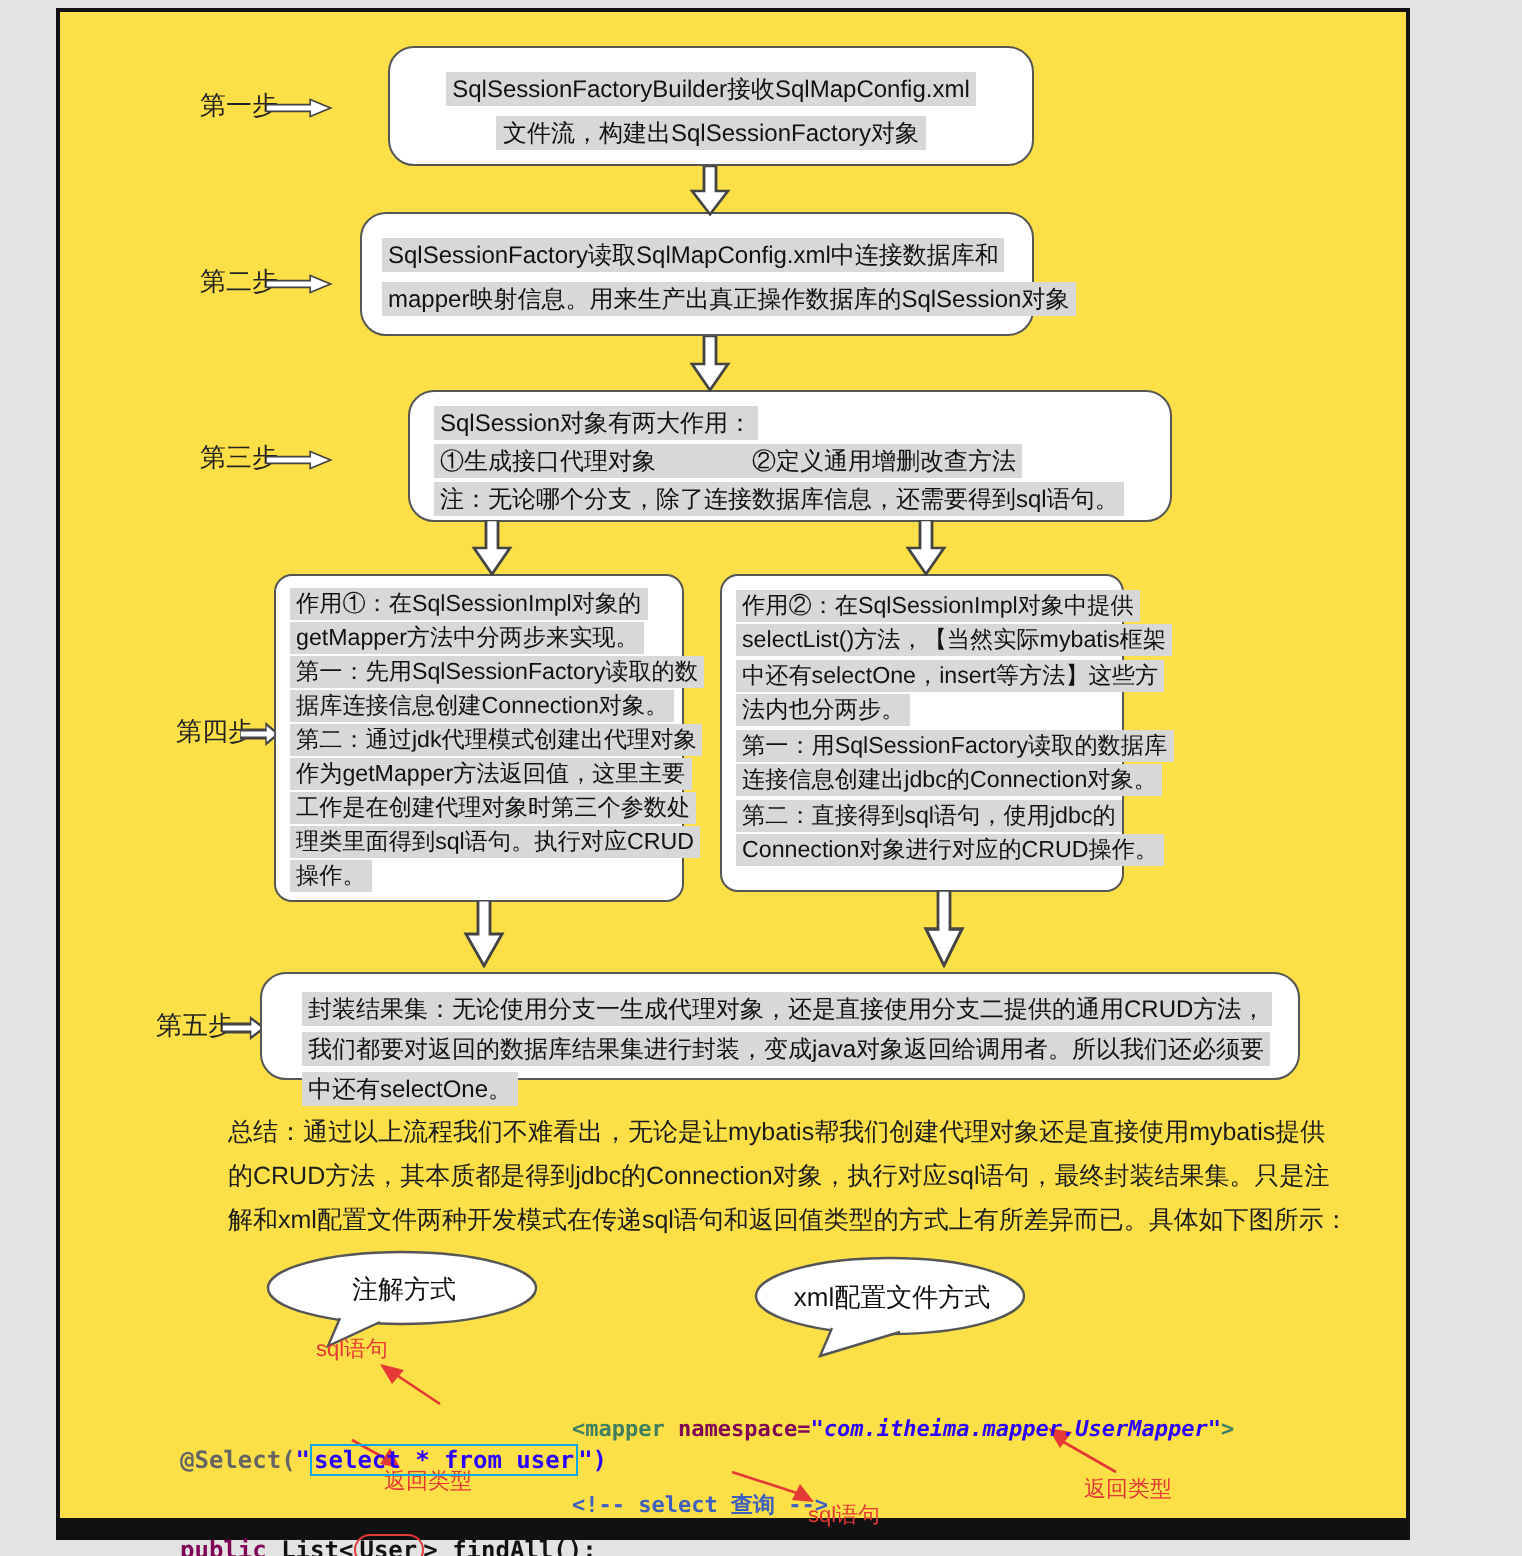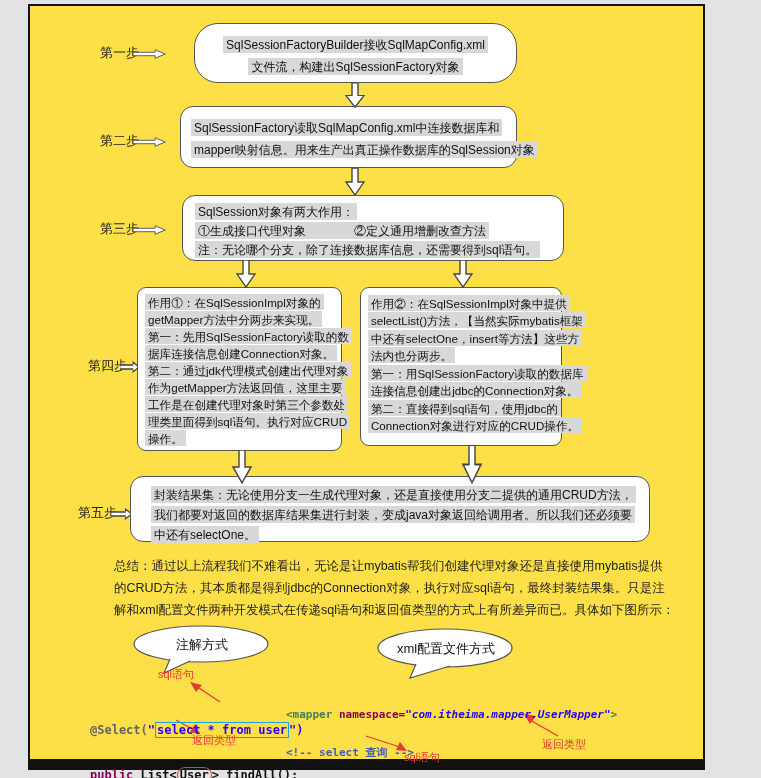--- a/index.html
+++ b/index.html
@@ -17,21 +17,21 @@
   .abs{position:absolute;}
   
   .step-label{font-size:13px;color:#222;white-space:nowrap;}
   
   .fbox{
     position:absolute;background:#fff;border:1.4px solid #555;border-radius:13px;
     box-sizing:border-box;font-size:12px;color:#111;
   }
   .fbox .bl{white-space:nowrap;}
   .fbox .bl span{background:#d8d8d8;padding:1.5px 3px;}
-  .box-c{text-align:center;border-radius:24px;}
+  .box-c{text-align:center;}
   
   .summary-line{font-size:12.5px;line-height:22px;color:#1c1c1c;white-space:nowrap;}
   
   .bubble-label{position:absolute;width:100%;text-align:center;font-size:13px;color:#111;}
   
   .code{font-family:"DejaVu Sans Mono",monospace;font-weight:bold;white-space:pre;}
   .code-left{font-size:12px;line-height:15px;color:#111;}
   .code-right{font-size:11px;line-height:12.5px;}
   .tok-ann{color:#646464;}
   .tok-str{color:#2a00ff;}
@@ -79,21 +79,21 @@
   <div class="fbox box-c" style="left:164px;top:17px;width:323px;height:60px;padding-top:9px;line-height:22px;">
     <div class="bl"><span>SqlSessionFactoryBuilder接收SqlMapConfig.xml</span></div>
     <div class="bl"><span>文件流，构建出SqlSessionFactory对象</span></div>
   </div>
 
   <div class="fbox" style="left:150px;top:100px;width:337px;height:62px;padding:9px 0 0 10px;line-height:22px;">
     <div class="bl"><span>SqlSessionFactory读取SqlMapConfig.xml中连接数据库和</span></div>
     <div class="bl"><span>mapper映射信息。用来生产出真正操作数据库的SqlSession对象</span></div>
   </div>
 
-  <div class="fbox" style="left:152px;top:189px;width:382px;height:66px;padding:6px 0 0 12px;line-height:19px;">
+  <div class="fbox" style="left:174px;top:189px;width:382px;height:66px;padding:6px 0 0 12px;line-height:19px;">
     <div class="bl"><span>SqlSession对象有两大作用：</span></div>
     <div class="bl"><span>①生成接口代理对象　　　　②定义通用增删改查方法</span></div>
     <div class="bl"><span>注：无论哪个分支，除了连接数据库信息，还需要得到sql语句。</span></div>
   </div>
 
   <div class="fbox" style="left:107px;top:281px;width:205px;height:164px;padding:5px 0 0 7px;line-height:17px;font-size:11.6px;border-radius:9px;">
     <div class="bl"><span>作用①：在SqlSessionImpl对象的</span></div>
     <div class="bl"><span>getMapper方法中分两步来实现。</span></div>
     <div class="bl"><span>第一：先用SqlSessionFactory读取的数</span></div>
     <div class="bl"><span>据库连接信息创建Connection对象。</span></div>
@@ -108,21 +108,21 @@
     <div class="bl"><span>作用②：在SqlSessionImpl对象中提供</span></div>
     <div class="bl"><span>selectList()方法，【当然实际mybatis框架</span></div>
     <div class="bl"><span>中还有selectOne，insert等方法】这些方</span></div>
     <div class="bl"><span>法内也分两步。</span></div>
     <div class="bl"><span>第一：用SqlSessionFactory读取的数据库</span></div>
     <div class="bl"><span>连接信息创建出jdbc的Connection对象。</span></div>
     <div class="bl"><span>第二：直接得到sql语句，使用jdbc的</span></div>
     <div class="bl"><span>Connection对象进行对应的CRUD操作。</span></div>
   </div>
 
-  <div class="fbox" style="left:100px;top:470px;width:520px;height:66px;padding:7px 0 0 20px;line-height:20px;">
+  <div class="fbox" style="left:100px;top:480px;width:520px;height:54px;padding:7px 0 0 20px;line-height:20px;">
     <div class="bl"><span>封装结果集：无论使用分支一生成代理对象，还是直接使用分支二提供的通用CRUD方法，</span></div>
     <div class="bl"><span>我们都要对返回的数据库结果集进行封装，变成java对象返回给调用者。所以我们还必须要</span></div>
     <div class="bl"><span>中还有selectOne。</span></div>
   </div>
 
   <svg class="abs" style="left:314px;top:77px;" width="22" height="25" viewBox="0 0 22 30" preserveAspectRatio="none">
       <polygon points="8,0 14,0 14,15 20,15 11,29 2,15 8,15" fill="#fff" stroke="#444" stroke-width="1.4"></polygon>
     </svg>
   <svg class="abs" style="left:314px;top:162px;" width="22" height="28" viewBox="0 0 22 30" preserveAspectRatio="none">
       <polygon points="8,0 14,0 14,15 20,15 11,29 2,15 8,15" fill="#fff" stroke="#444" stroke-width="1.4"></polygon>

